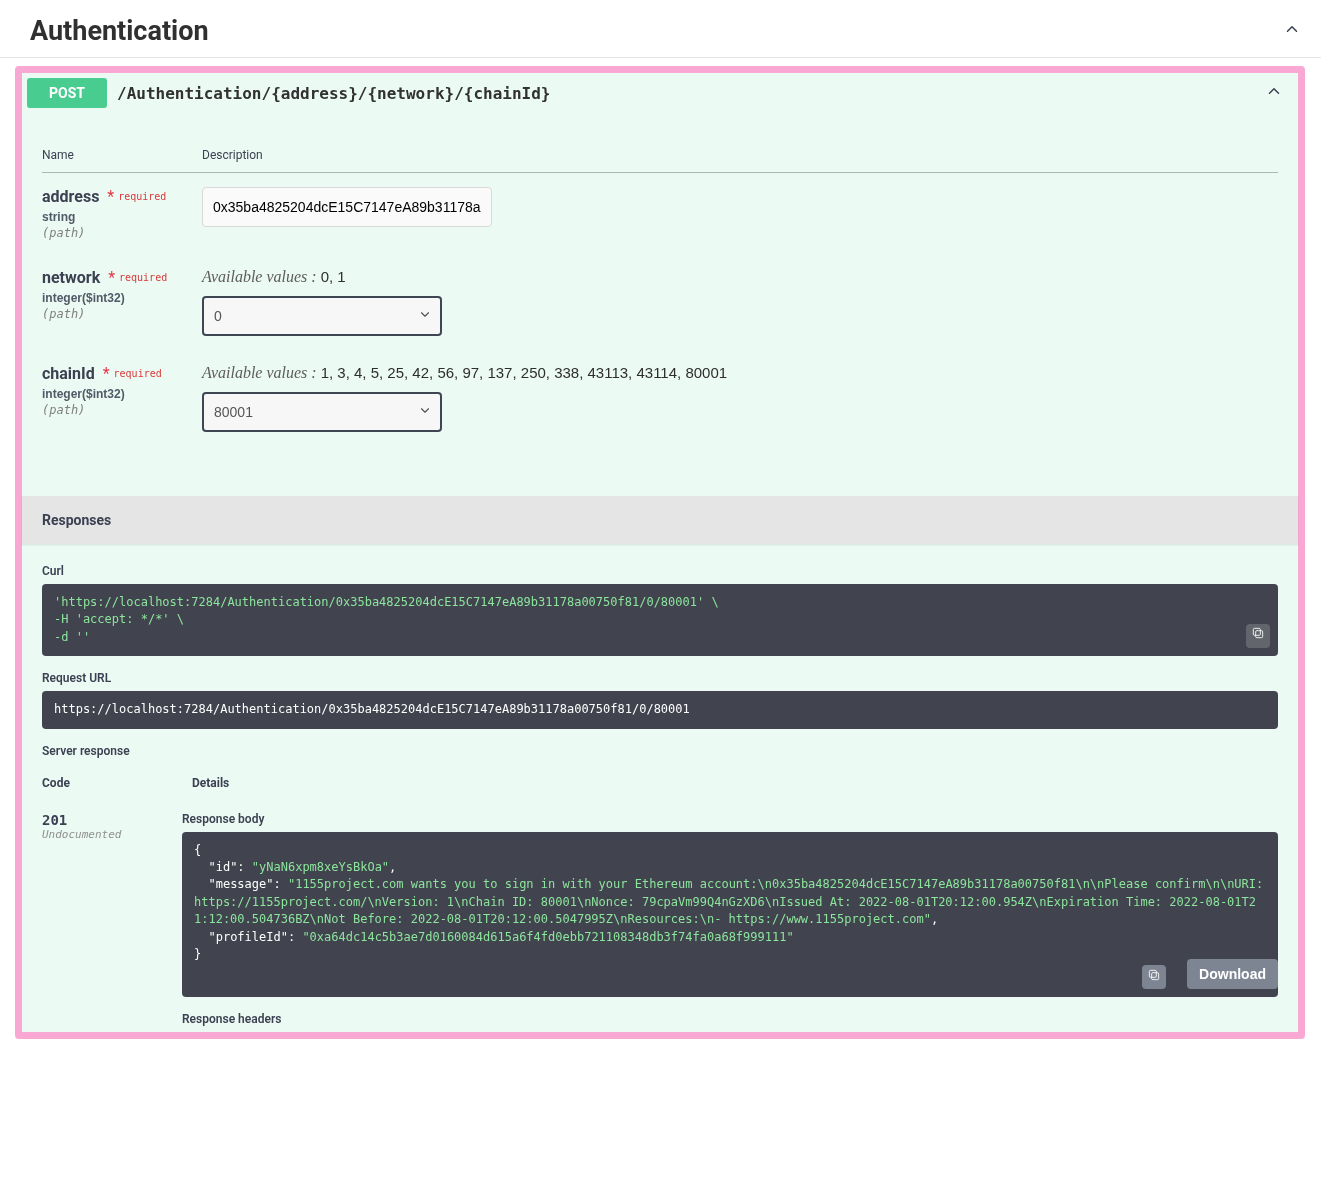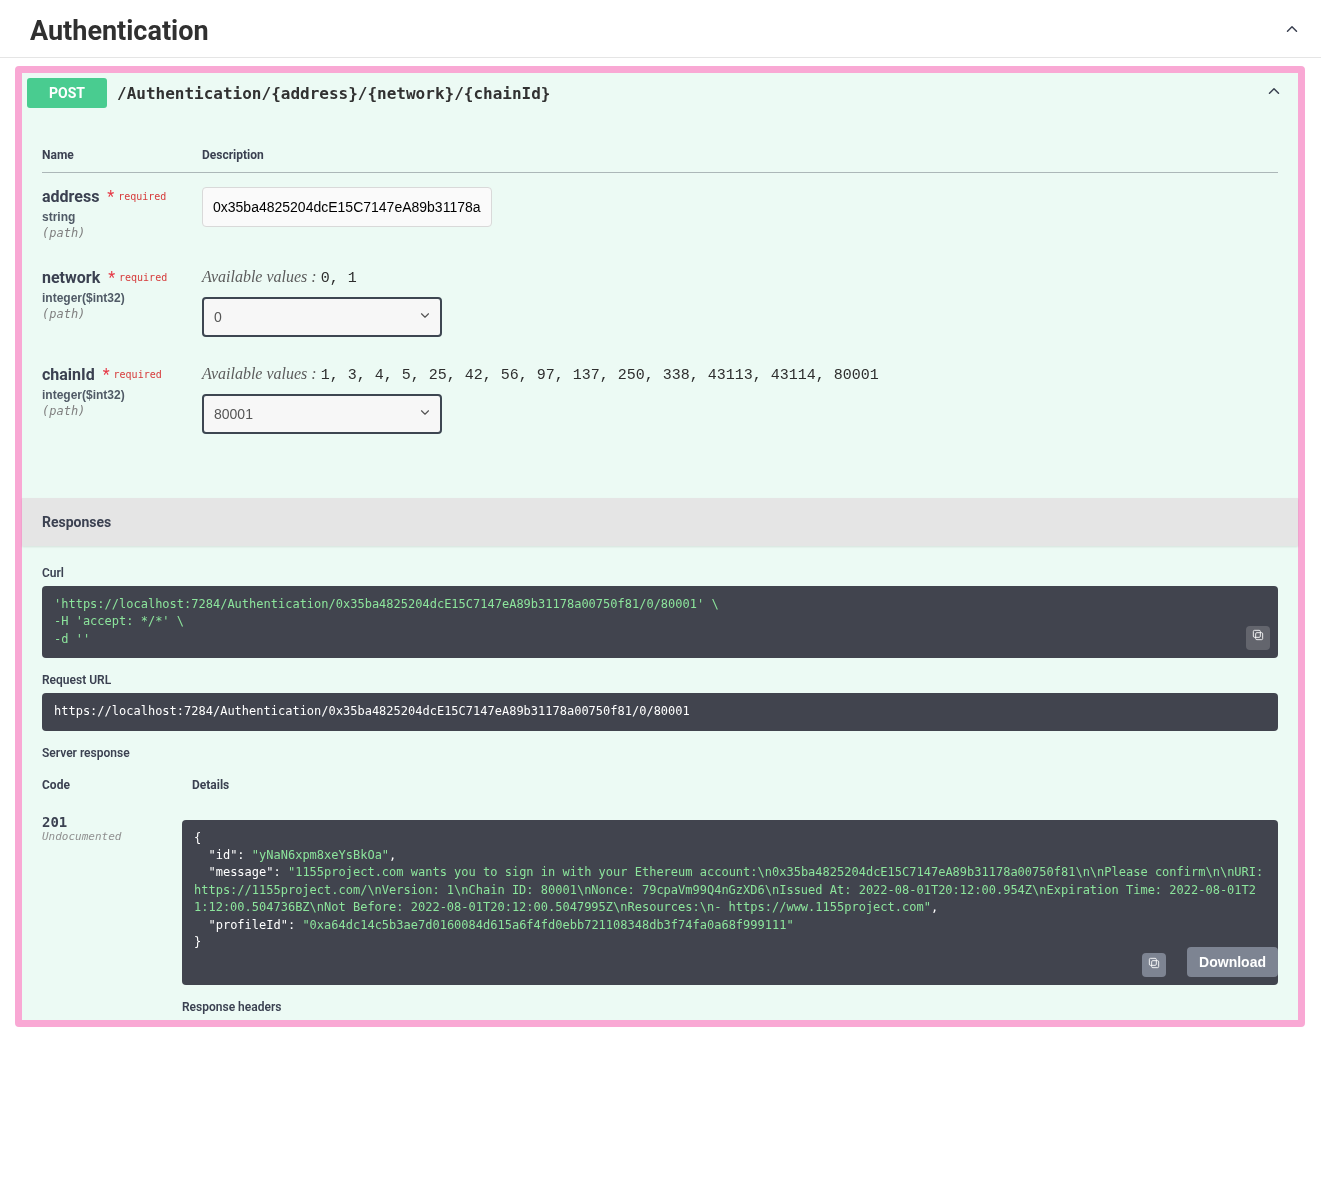--- a/index.html
+++ b/index.html
@@ -11,31 +11,31 @@
   .opblock { margin: 8px 16px 0 15px; border: 7px solid #f9a8d4; border-radius: 4px; background: rgba(73,204,144,0.1); }
   .opblock-summary { display: flex; align-items: center; padding: 5px; cursor: pointer; }
   .op-method { background: #49cc90; color: #fff; font-weight: 700; font-size: 14px; padding: 7px 0; width: 80px; text-align: center; border-radius: 3px; }
   .op-path { font-family: Consolas, Monaco, monospace; font-size: 16px; font-weight: 600; padding-left: 10px; color: #313131; flex: 1; word-break: break-all; }
 
   .opblock-section-header { background: #ffffff; box-shadow: 0 1px 2px rgba(0,0,0,0.1); padding: 8px 20px; display: flex; align-items: center; justify-content: space-between; }
   .tab { display:inline-block; padding: 10px 2px 8px; font-size: 14px; font-weight: 700; color: #3b4151; border-bottom: 4px solid #49cc90; }
   .try-btn { background: #fff; border: 2px solid #8e8e8e; border-radius: 4px; padding: 7px 22px; font-size: 14px; font-weight: 700; cursor: pointer; }
 
   .params-table { width: calc(100% - 40px); margin: 25px 20px 10px; border-collapse: collapse; }
-  .params-table th { text-align: left; font-size: 12px; font-weight: 700; padding: 10px 0; border-bottom: 1px solid rgba(59,65,81,0.2); }
+  .params-table th { text-align: left; font-size: 12px; font-weight: 400; padding: 10px 0; border-bottom: 1px solid rgba(59,65,81,0.2); }
   .params-table th.name-col { width: 160px; }
   .params-table td { padding: 14px 0; vertical-align: top; }
   .param-name { font-size: 16px; font-weight: 700; }
   .req-star { color: #e63946; }
   .req-label { color: #d63a3a; font-size: 10px; font-family: Consolas, Monaco, monospace; position: relative; top: -2px; }
   .param-type { font-family: Liberation Sans, sans-serif; font-size: 12px; font-weight: 600; color: #505a66; padding-top: 4px; }
   .param-in { font-family: Consolas, Monaco, monospace; font-size: 12px; font-style: italic; color: #808080; padding-top: 2px; }
   .param-input { width: 290px; height: 40px; border: 1px solid #d9d9d9; border-radius: 4px; padding: 8px 10px; font-size: 14px; background: #fafafa; }
   .available-note { font-style: italic; font-family: Georgia, serif; font-size: 16px; color: #5c5c5c; margin-bottom: 10px; }
-  .available-note span { font-family: Liberation Mono, monospace; font-style: normal; color: #2e2e2e; font-size: 15px; }
+  .available-note span { font-family: Liberation Sans, sans-serif; font-style: normal; color: #2e2e2e; font-size: 15px; }
   .param-select { width: 240px; height: 40px; border: 2px solid #3d4651; border-radius: 4px; padding: 5px 30px 5px 10px; font-size: 14px; background: #f7f7f7; color: #555; appearance: none; -webkit-appearance: none; }
   .select-wrap { position: relative; display: inline-block; }
   .select-wrap .chev { position: absolute; right: 10px; top: 50%; transform: translateY(-50%); pointer-events: none; color: #555; }
 
   .pad-bottom { height: 40px; }
 
   .responses-header { background: #e5e5e5; box-shadow: 0 1px 2px rgba(0,0,0,0.1); padding: 16px 20px; font-size: 14px; font-weight: 700; }
 
   .resp-section { padding: 20px 20px 0; }
   .small-h { font-size: 12px; font-weight: 600; color: #3b4151; margin-bottom: 6px; }
@@ -199,20 +199,21 @@
       <div style="width:100px;">Code</div>
       <div>Details</div>
     </div>
 
     <div class="resp-row">
       <div class="code-cell">
         <div class="code-num">201</div>
         <div class="undoc">Undocumented</div>
       </div>
       <div class="details-cell">
+        <div class="small-h" style="font-weight:600;">Response body</div>
         <div class="resp-body-box">
           <div>{</div>
           <div>&nbsp;&nbsp;<span class="key">"id"</span>: <span class="str">"yNaN6xpm8xeYsBkOa"</span>,</div>
           <div>&nbsp;&nbsp;<span class="key">"message"</span>: <span class="str">"1155project.com wants you to sign in with your Ethereum account:\n0x35ba4825204dcE15C7147eA89b31178a00750f81\n\nPlease confirm\n\nURI: https://1155project.com/\nVersion: 1\nChain ID: 80001\nNonce: 79cpaVm99Q4nGzXD6\nIssued At: 2022-08-01T20:12:00.954Z\nExpiration Time: 2022-08-01T21:12:00.504736BZ\nNot Before: 2022-08-01T20:12:00.5047995Z\nResources:\n- https://www.1155project.com"</span>,</div>
           <div>&nbsp;&nbsp;<span class="key">"profileId"</span>: <span class="str">"0xa64dc14c5b3ae7d0160084d615a6f4fd0ebb721108348db3f74fa0a68f999111"</span></div>
           <div>}</div>
 
           <div class="copy-btn gray">
             <span><svg class="copy-svg" viewBox="0 0 24 24">
                   <rect x="8" y="8" width="12" height="12" rx="2"></rect>

